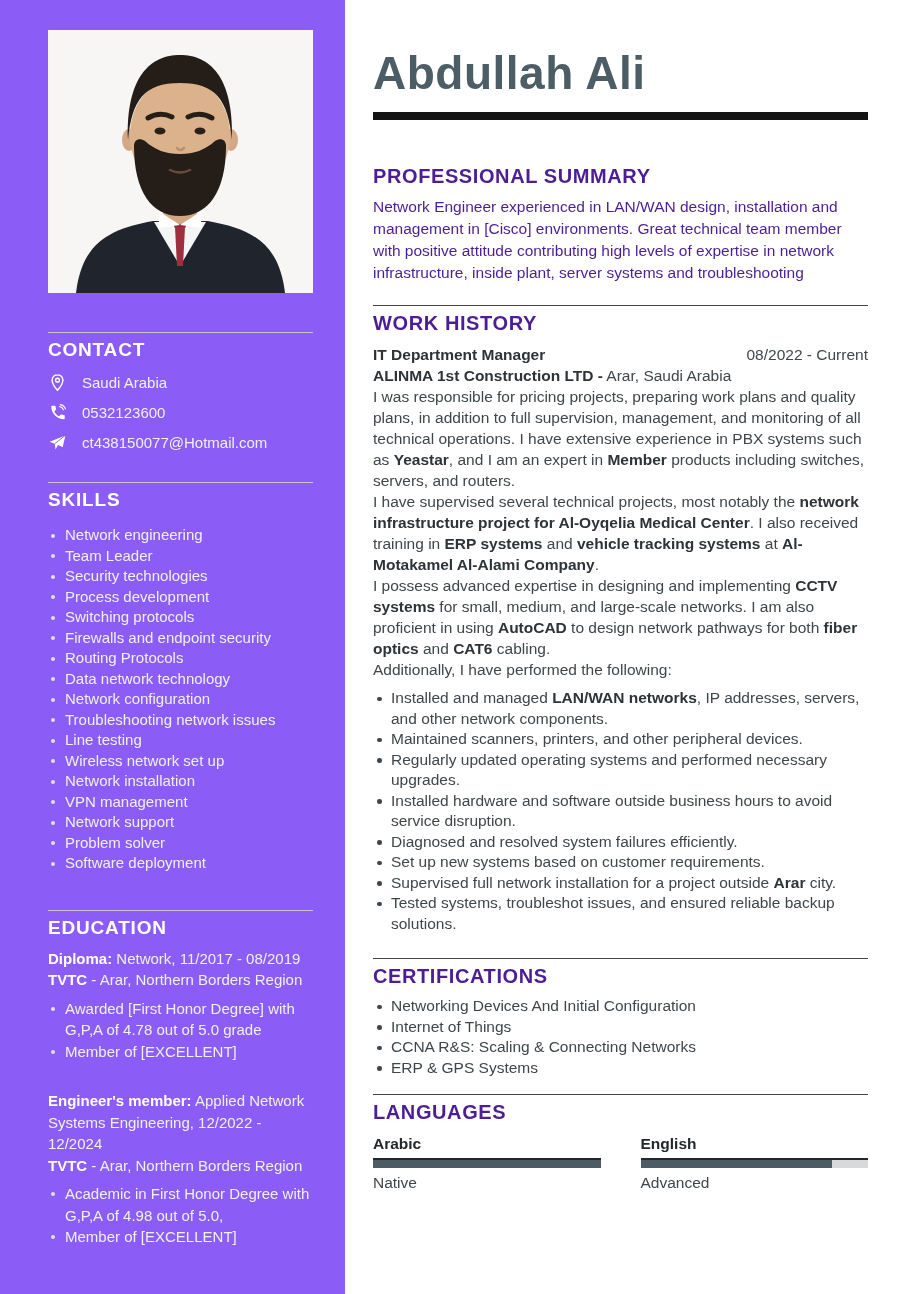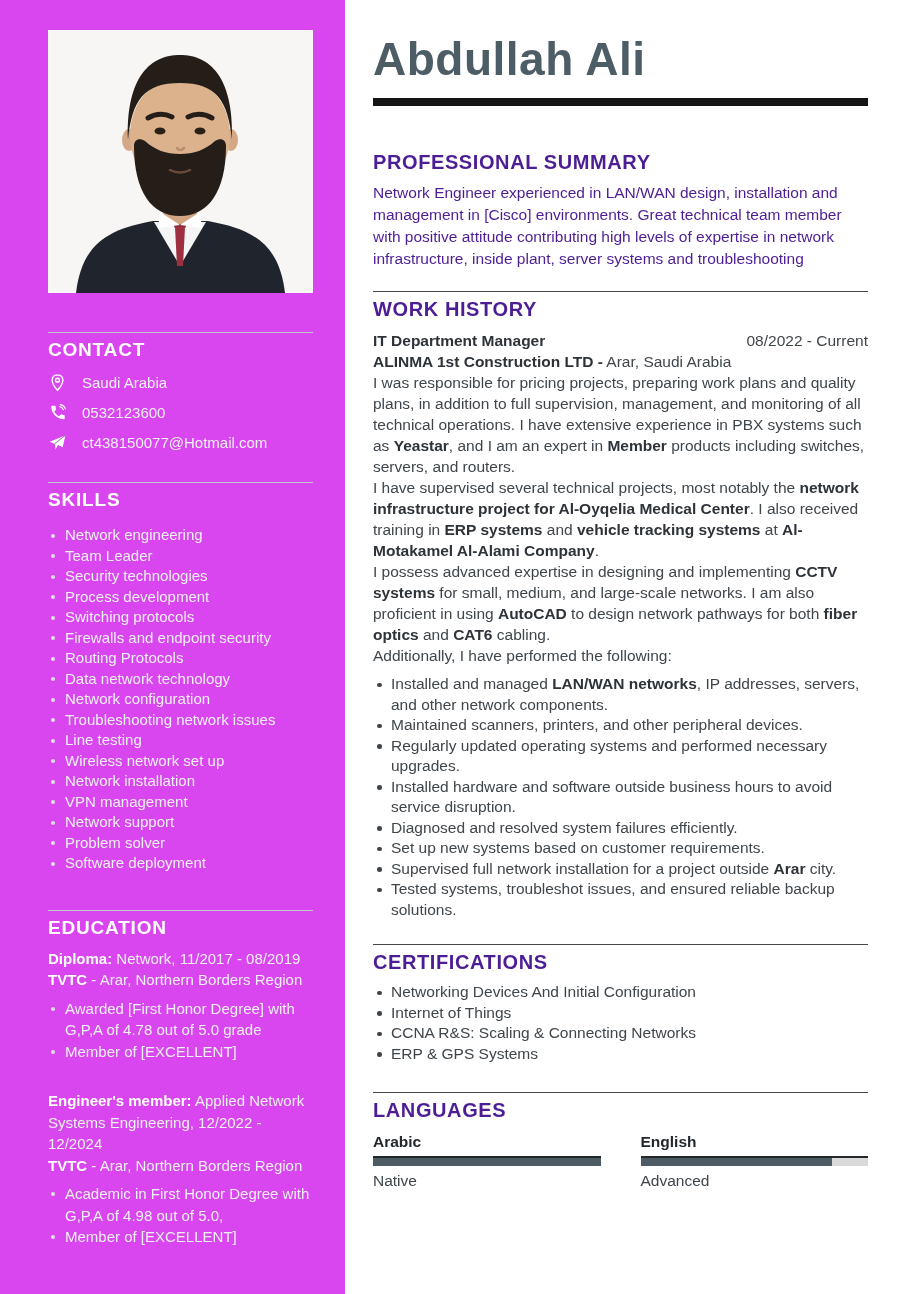--- a/index.html
+++ b/index.html
@@ -1,20 +1,20 @@
 <!DOCTYPE html>
 <html><head>
 <meta charset="utf-8">
 <style>
   html,body{margin:0;padding:0;background:#ffffff;}
   body{width:919px;height:1294px;font-family:"Liberation Sans",sans-serif;-webkit-font-smoothing:antialiased;}
   .page{position:relative;width:919px;height:1294px;display:flex;overflow:hidden;background:#ffffff;}
 
   
-  .sidebar{width:345px;flex-shrink:0;background:#d946ef;color:#eef1f2;box-sizing:border-box;padding:30px 32px 0 48px;}
+  .sidebar{width:345px;flex-shrink:0;background:#8b5cf6;color:#eef1f2;box-sizing:border-box;padding:30px 32px 0 48px;}
   .photo{width:265px;height:263px;background:#f7f6f4;overflow:hidden;}
   .photo svg{display:block;}
   .side-rule{border:none;border-top:1.5px solid #c2c9cc;margin:0;}
   .side-heading{margin:6px 0 0 0;font-size:19px;font-weight:bold;letter-spacing:0.8px;color:#ffffff;}
   .sec-contact{margin-top:39px;}
   .contact-list{margin-top:10px;}
   .contact-row{display:flex;align-items:center;gap:15px;height:22px;margin-top:8px;font-size:15px;color:#eef1f2;}
   .cicon{width:19px;height:19px;flex-shrink:0;display:inline-flex;}
   .cicon svg{width:19px;height:19px;}
   .sec-skills{margin-top:29px;}
@@ -24,40 +24,40 @@
   .sec-education{margin-top:36px;}
   .edu-entry{margin-top:9px;font-size:15px;line-height:21.5px;}
   .edu-entry.second{margin-top:28px;}
   .edu-line{margin:0;}
   .edu-line b{font-weight:bold;color:#ffffff;}
   .side-bullets{list-style:none;margin:7px 0 0 0;padding:0;font-size:15px;}
   .side-bullets li{position:relative;padding-left:17px;line-height:21.5px;}
   .side-bullets li::before{content:"";position:absolute;left:3px;top:9px;width:4px;height:4px;border-radius:50%;background:#dfe3e4;}
 
   
-  .main{flex:1;box-sizing:border-box;padding:33px 51px 0 28px;color:#3f464b;}
+  .main{flex:1;box-sizing:border-box;padding:47px 51px 0 28px;color:#3f464b;}
   .name{margin:0;font-size:46px;line-height:52px;font-weight:bold;letter-spacing:0.5px;color:#4d5d66;}
   .name-bar{height:8px;background:#141414;margin-top:13px;}
   .main-rule{border:none;border-top:1.5px solid #43484c;margin:0;}
   .main-heading{margin:5px 0 0 0;font-size:20px;line-height:24px;font-weight:bold;letter-spacing:0.6px;color:#4c1d95;}
   .sec-summary{margin-top:44px;}
   .summary-text{margin:8px 0 0 0;font-size:15.5px;line-height:22px;color:#4c1d95;}
   .sec-work{margin-top:21px;}
   .job-row{display:flex;justify-content:space-between;align-items:baseline;margin-top:9px;font-size:15.5px;line-height:21px;}
   .job-title{font-weight:bold;color:#2d3338;}
   .job-dates{color:#3f464b;}
   .company{margin:0;font-size:15.5px;line-height:21px;}
   .company b,.work-p b,.main-bullets b{font-weight:bold;color:#2d3338;}
   .work-paras{margin:0;}
   .work-p{margin:0;font-size:15.5px;line-height:21px;color:#3f464b;}
   .main-bullets{list-style:none;margin:8px 0 0 0;padding:0;font-size:15.5px;}
   .main-bullets li{position:relative;padding-left:18px;line-height:20.5px;color:#3f464b;}
   .main-bullets li::before{content:"";position:absolute;left:4px;top:8.5px;width:4.5px;height:4.5px;border-radius:50%;background:#3f464b;}
   .sec-certs{margin-top:24px;}
-  .sec-langs{margin-top:28px;}
+  .sec-langs{margin-top:16px;}
   .lang-grid{display:grid;grid-template-columns:1fr 1fr;column-gap:40px;margin-top:10px;}
   .lang-name{margin:0;font-size:15.5px;line-height:19px;font-weight:bold;color:#23282c;}
   .lang-bar{margin-top:5px;height:8px;background:#d9d9d9;border-top:2px solid #23282c;}
   .lang-fill{height:100%;background:#4d5c64;}
   .lang-level{margin:6px 0 0 0;font-size:15.5px;color:#3f464b;}
 </style>
 </head>
 <body>
 
 <div class="page">

